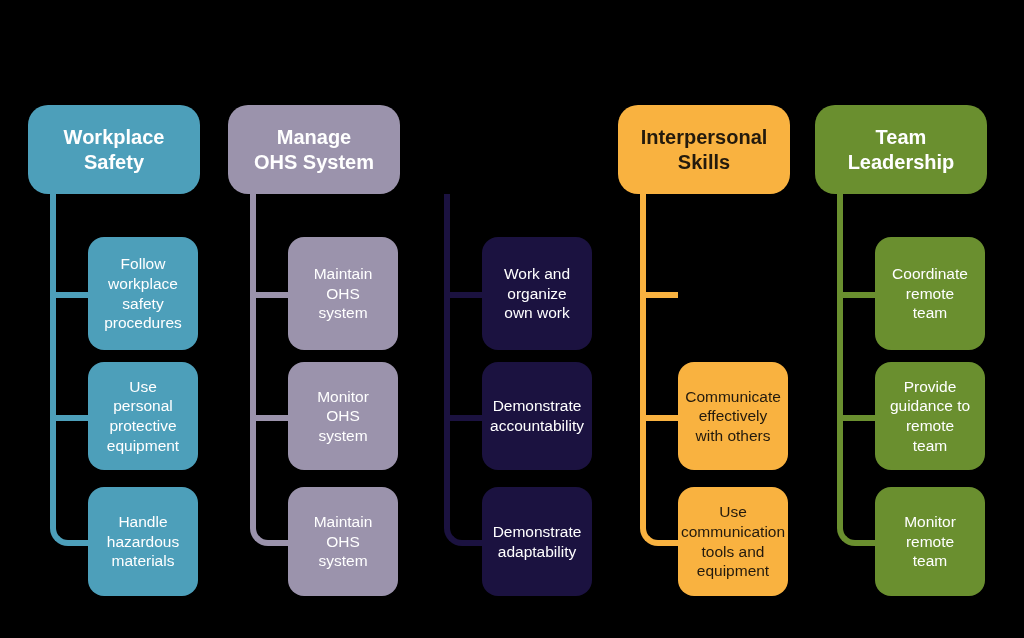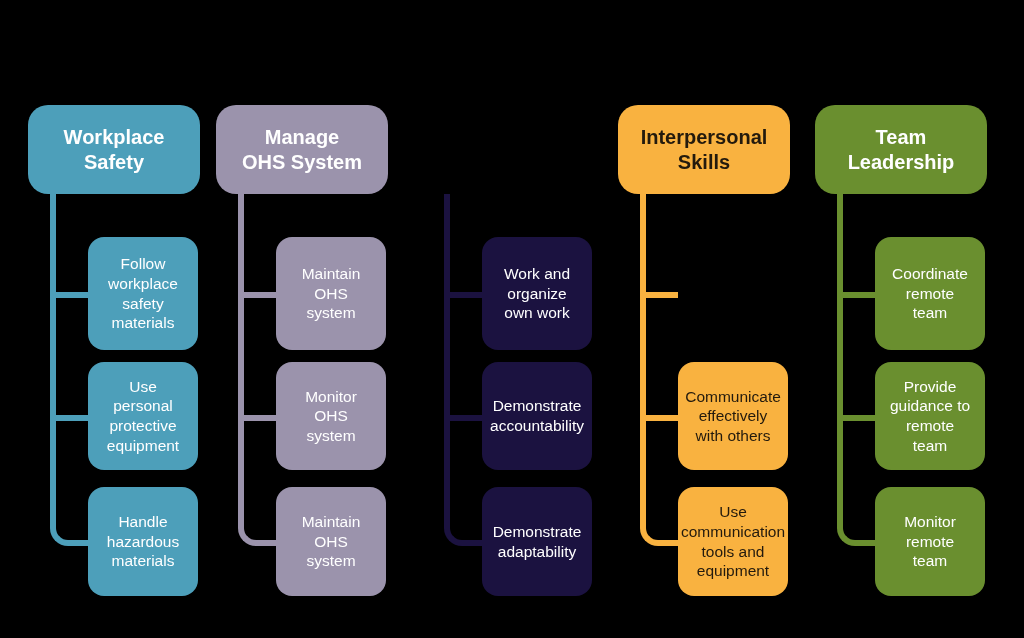--- a/index.html
+++ b/index.html
@@ -15,21 +15,21 @@
     background: #000000;
     overflow: hidden;
   }
   .column {
     position: absolute;
     top: 105px;
     width: 172px;
     height: 500px;
   }
   .col-0 { left: 28px; }
-  .col-1 { left: 216px; text-decoration: underline; }
+  .col-1 { left: 228px; text-decoration: underline; }
   .col-2 { left: 422px; }
   .col-3 { left: 618px; }
   .col-4 { left: 815px; }
 
   .parent-box {
     position: absolute;
     left: 0;
     top: 0;
     width: 172px;
     height: 89px;
@@ -104,21 +104,21 @@
     <div class="stub stub-0"></div>
     <div class="stub stub-1"></div>
     <div class="parent-box">
       <span class="parent-label">Workplace
 Safety</span>
     </div>
     <div class="child-box child-0">
       <span class="child-label">Follow
 workplace
 safety
-materials</span>
+procedures</span>
     </div>
     <div class="child-box child-1">
       <span class="child-label">Use
 personal
 protective
 equipment</span>
     </div>
     <div class="child-box child-2">
       <span class="child-label">Handle
 hazardous

